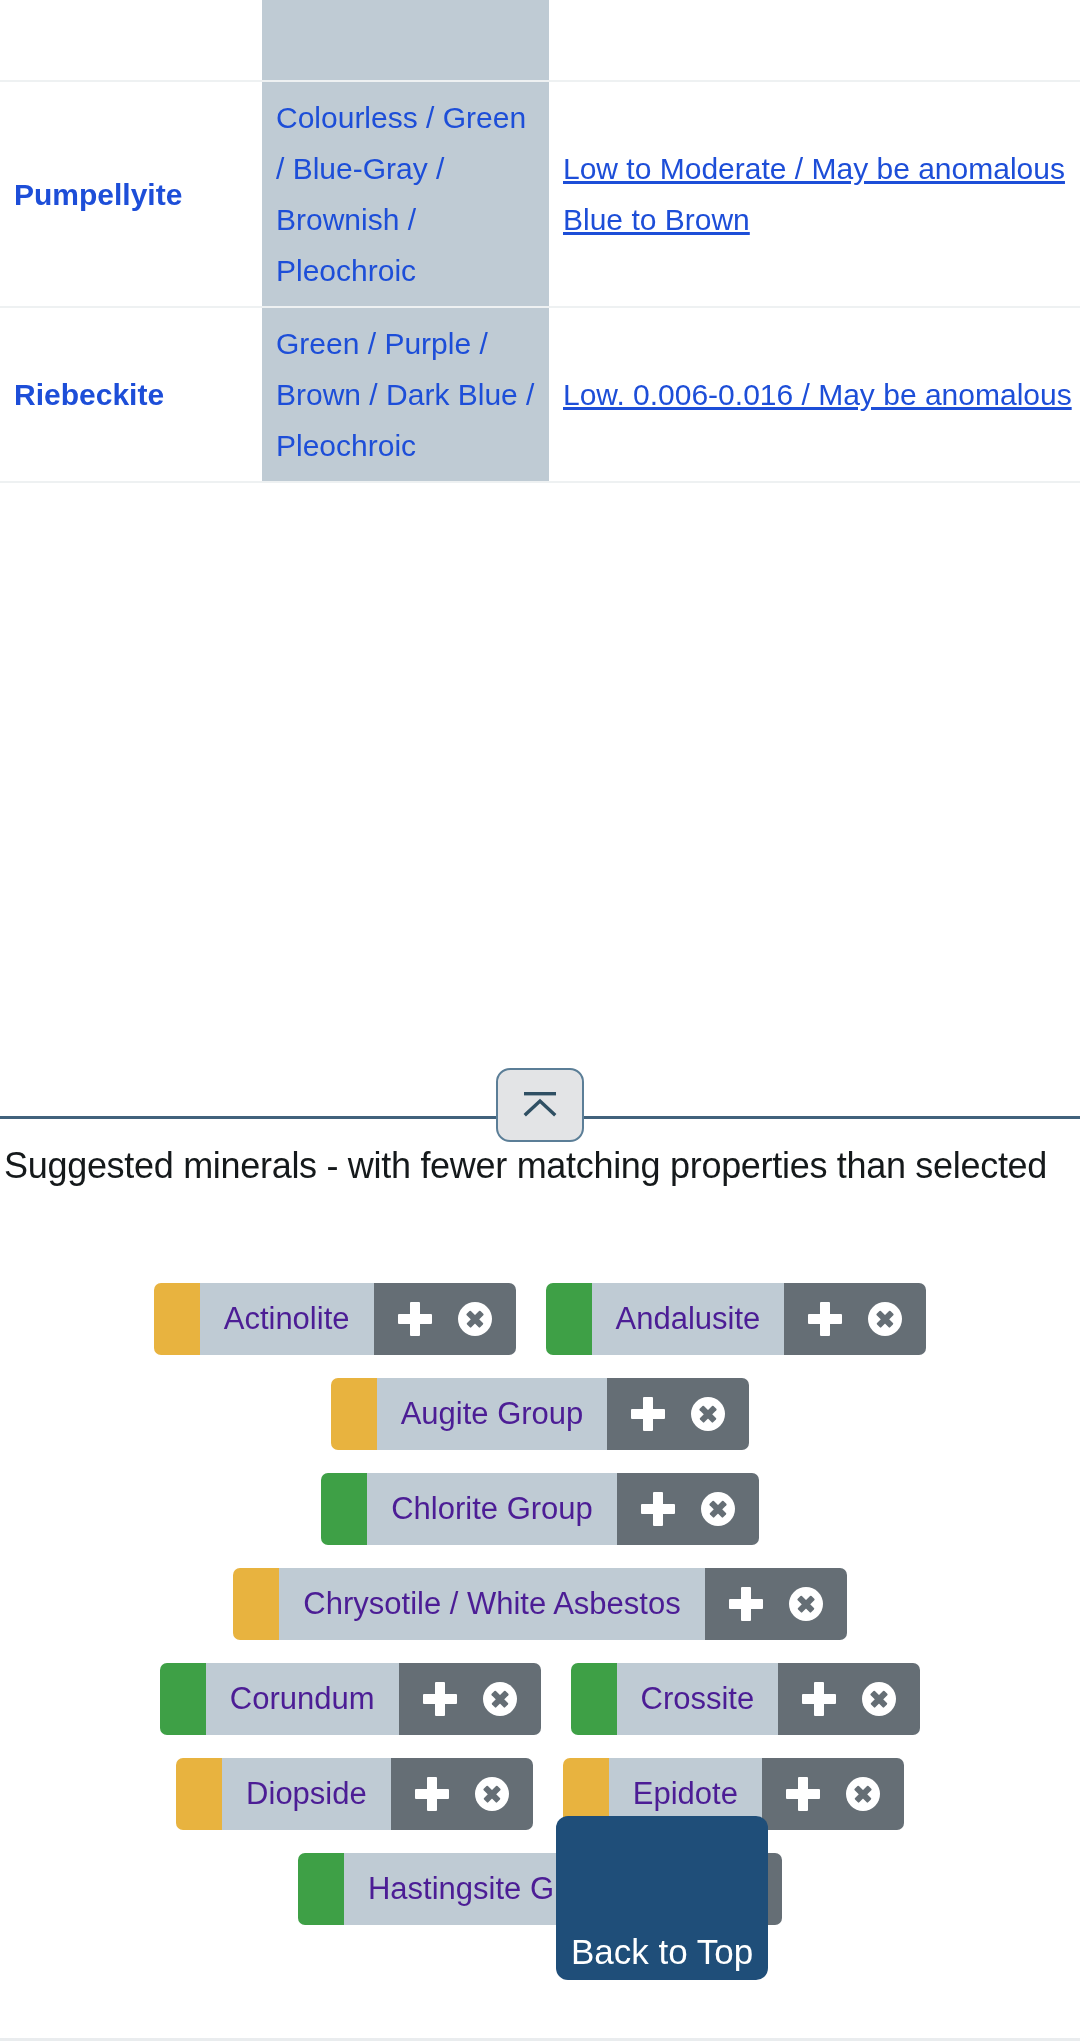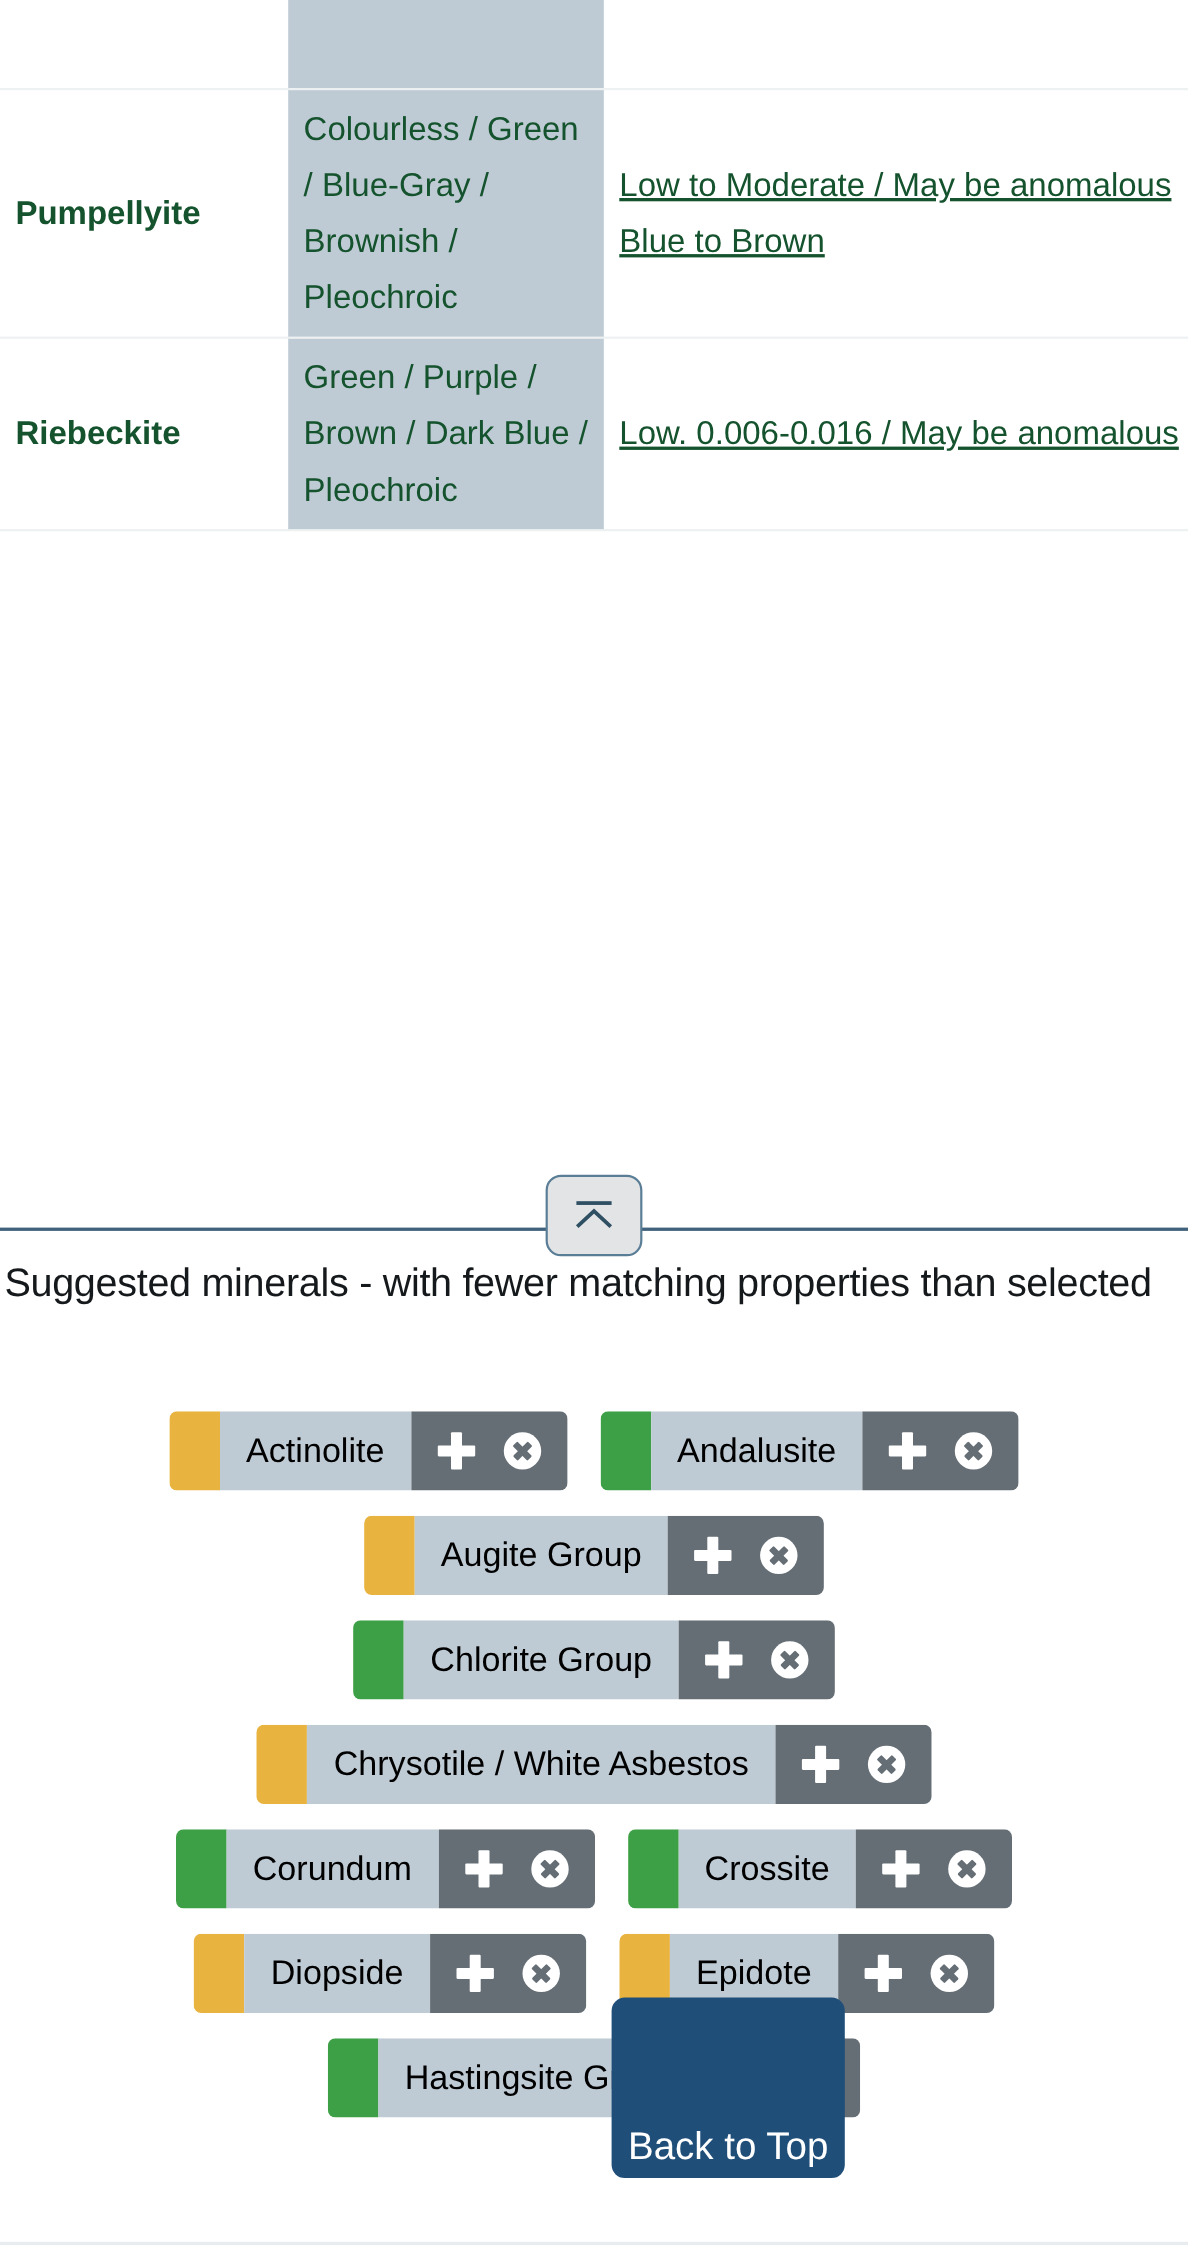--- a/index.html
+++ b/index.html
@@ -20,21 +20,21 @@
   }
   table.mineral-table {
     width: 1080px;
     border-collapse: collapse;
     table-layout: fixed;
   }
   table.mineral-table td {
     vertical-align: middle;
     font-size: 30px;
     line-height: 51px;
-    color: #14532d;
+    color: #1d4ed8;
     padding: 10px 14px;
     border-bottom: 2px solid #eef1f2;
   }
   td.col-name {
     width: 262px;
     font-weight: bold;
     padding-left: 12px;
     margin-top: 26px;
   }
   td.col-colour {
@@ -108,21 +108,21 @@
     height: 72px;
     border-radius: 7px;
     overflow: hidden;
     cursor: pointer;
   }
   .chip-flag { width: 46px; flex: 0 0 46px; }
   .chip-flag.amber { background: #e8b33f; }
   .chip-flag.green { background: #3ea046; }
   .chip-label {
     background: #bfcbd4;
-    color: #000000;
+    color: #4c1d95;
     font-size: 31px;
     display: flex; align-items: center;
     padding: 0 24px;
     white-space: nowrap;
   }
   .chip-actions {
     background: #656e75;
     display: flex; align-items: center;
     gap: 26px;
     padding: 0 24px;

